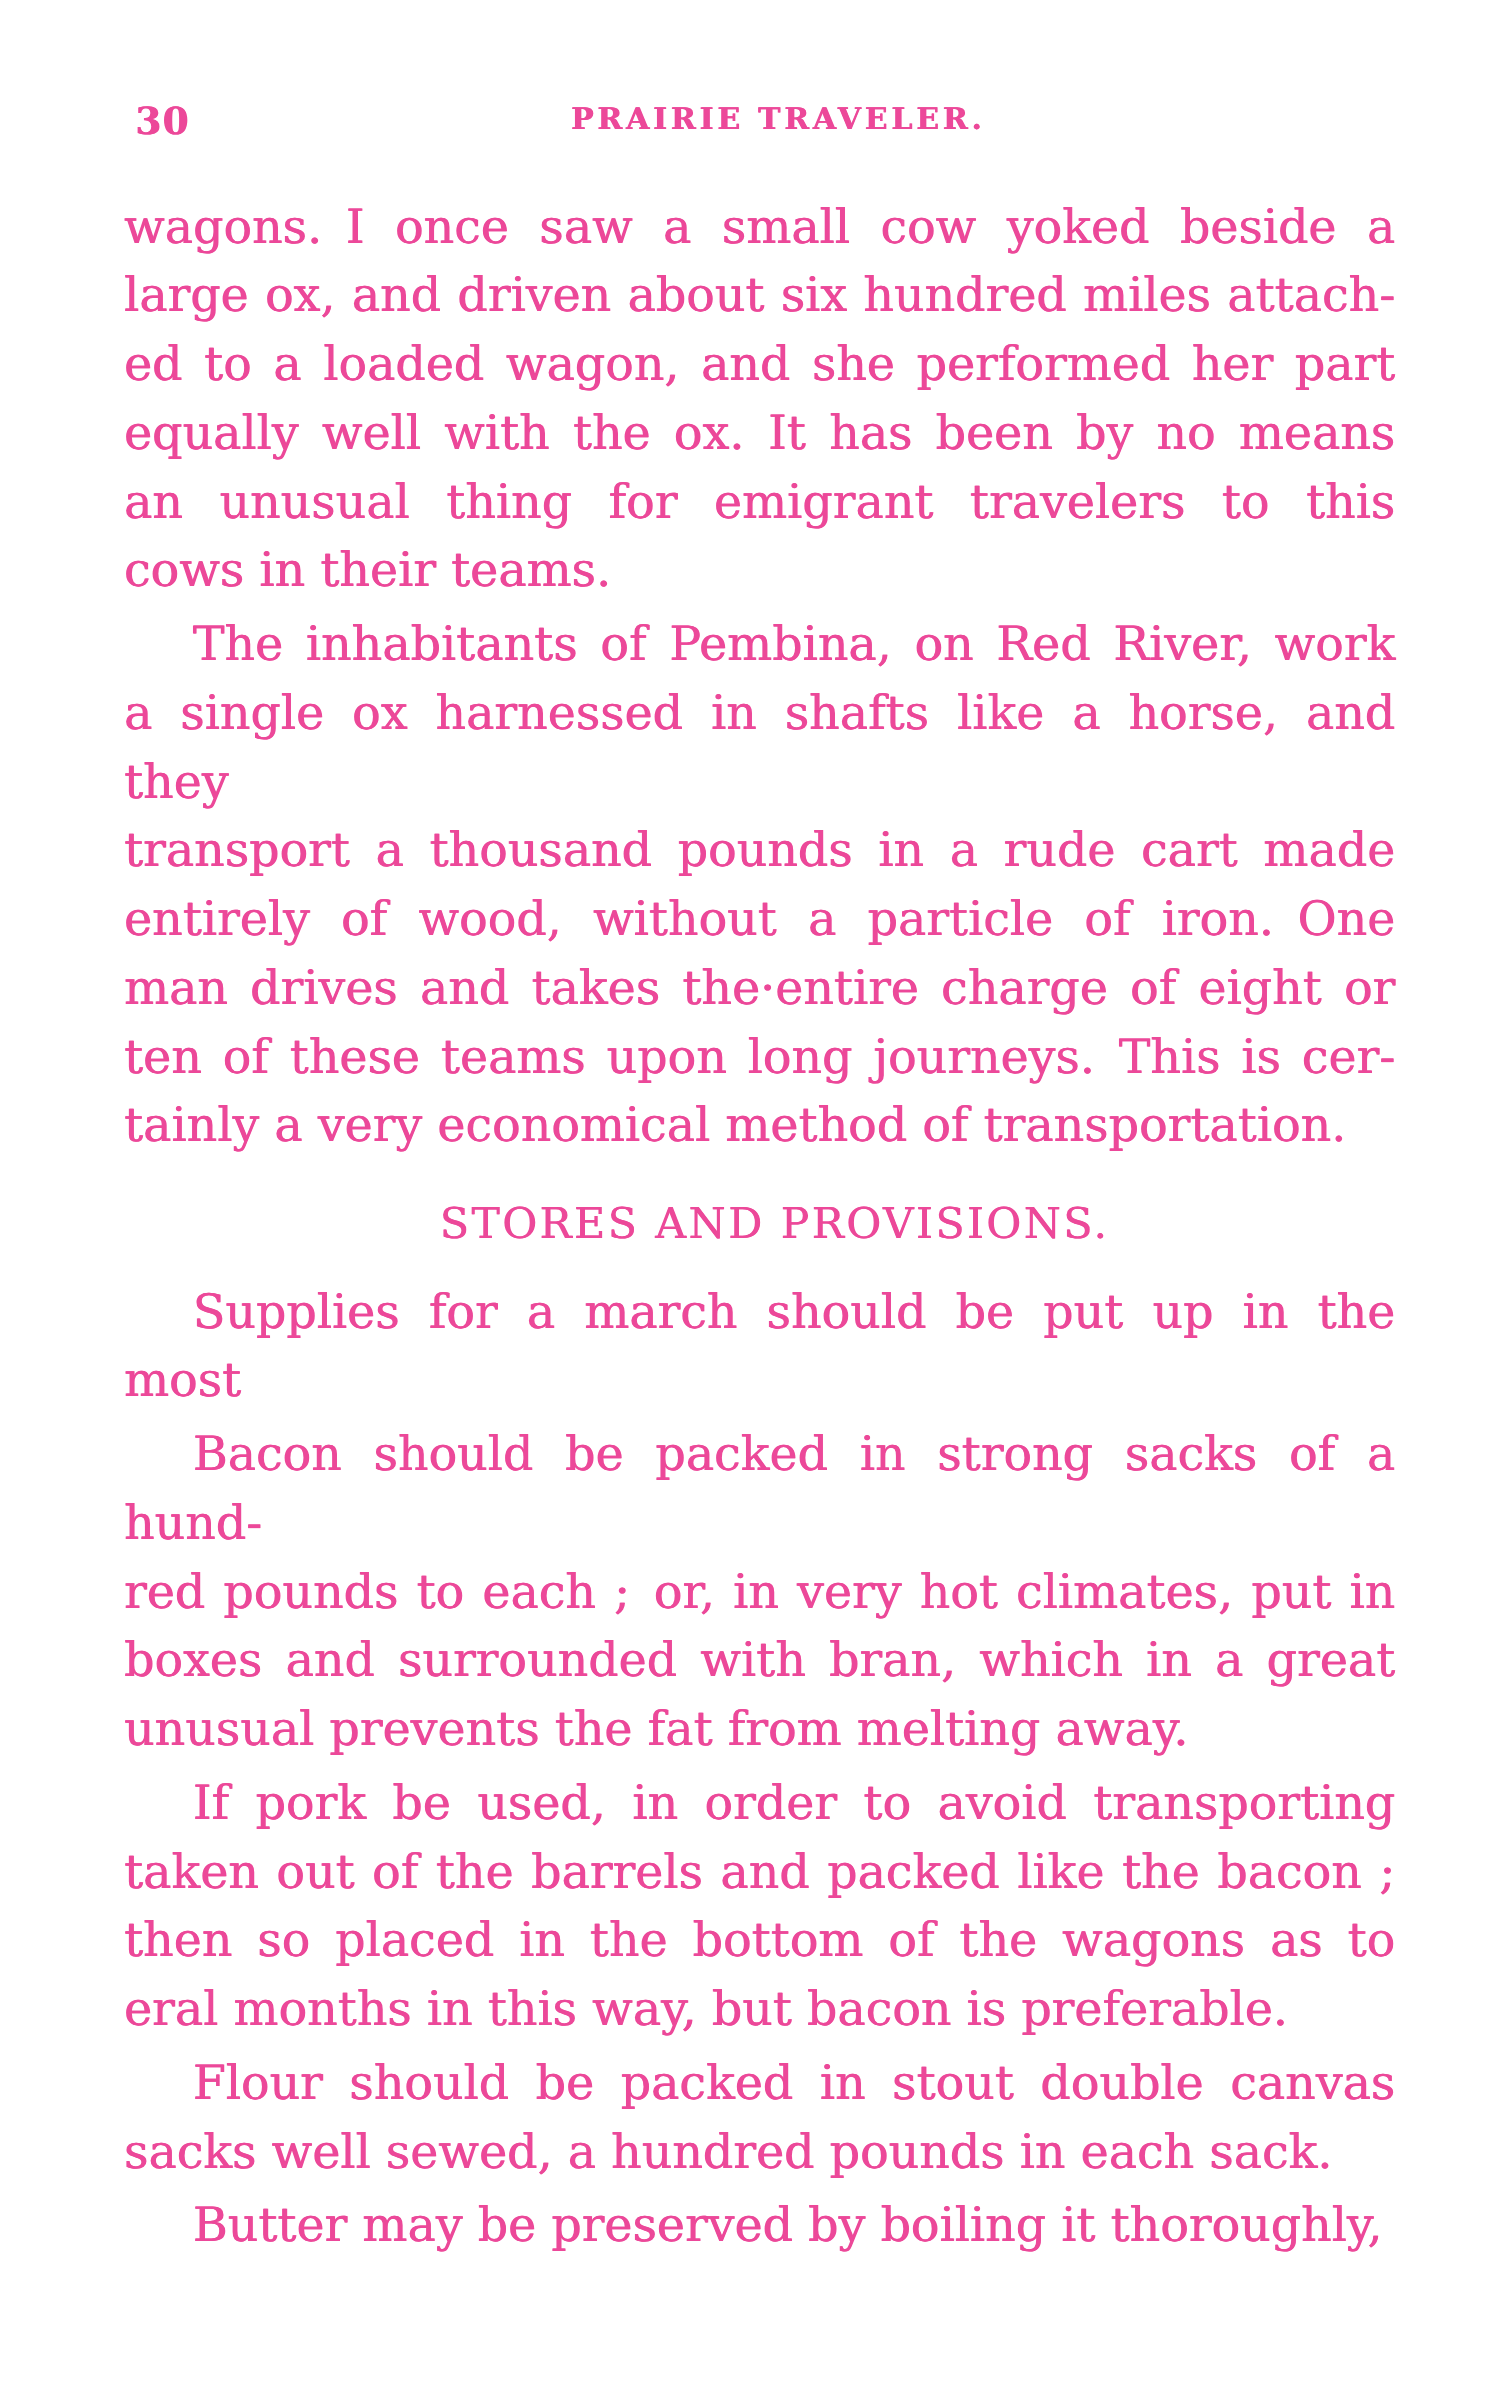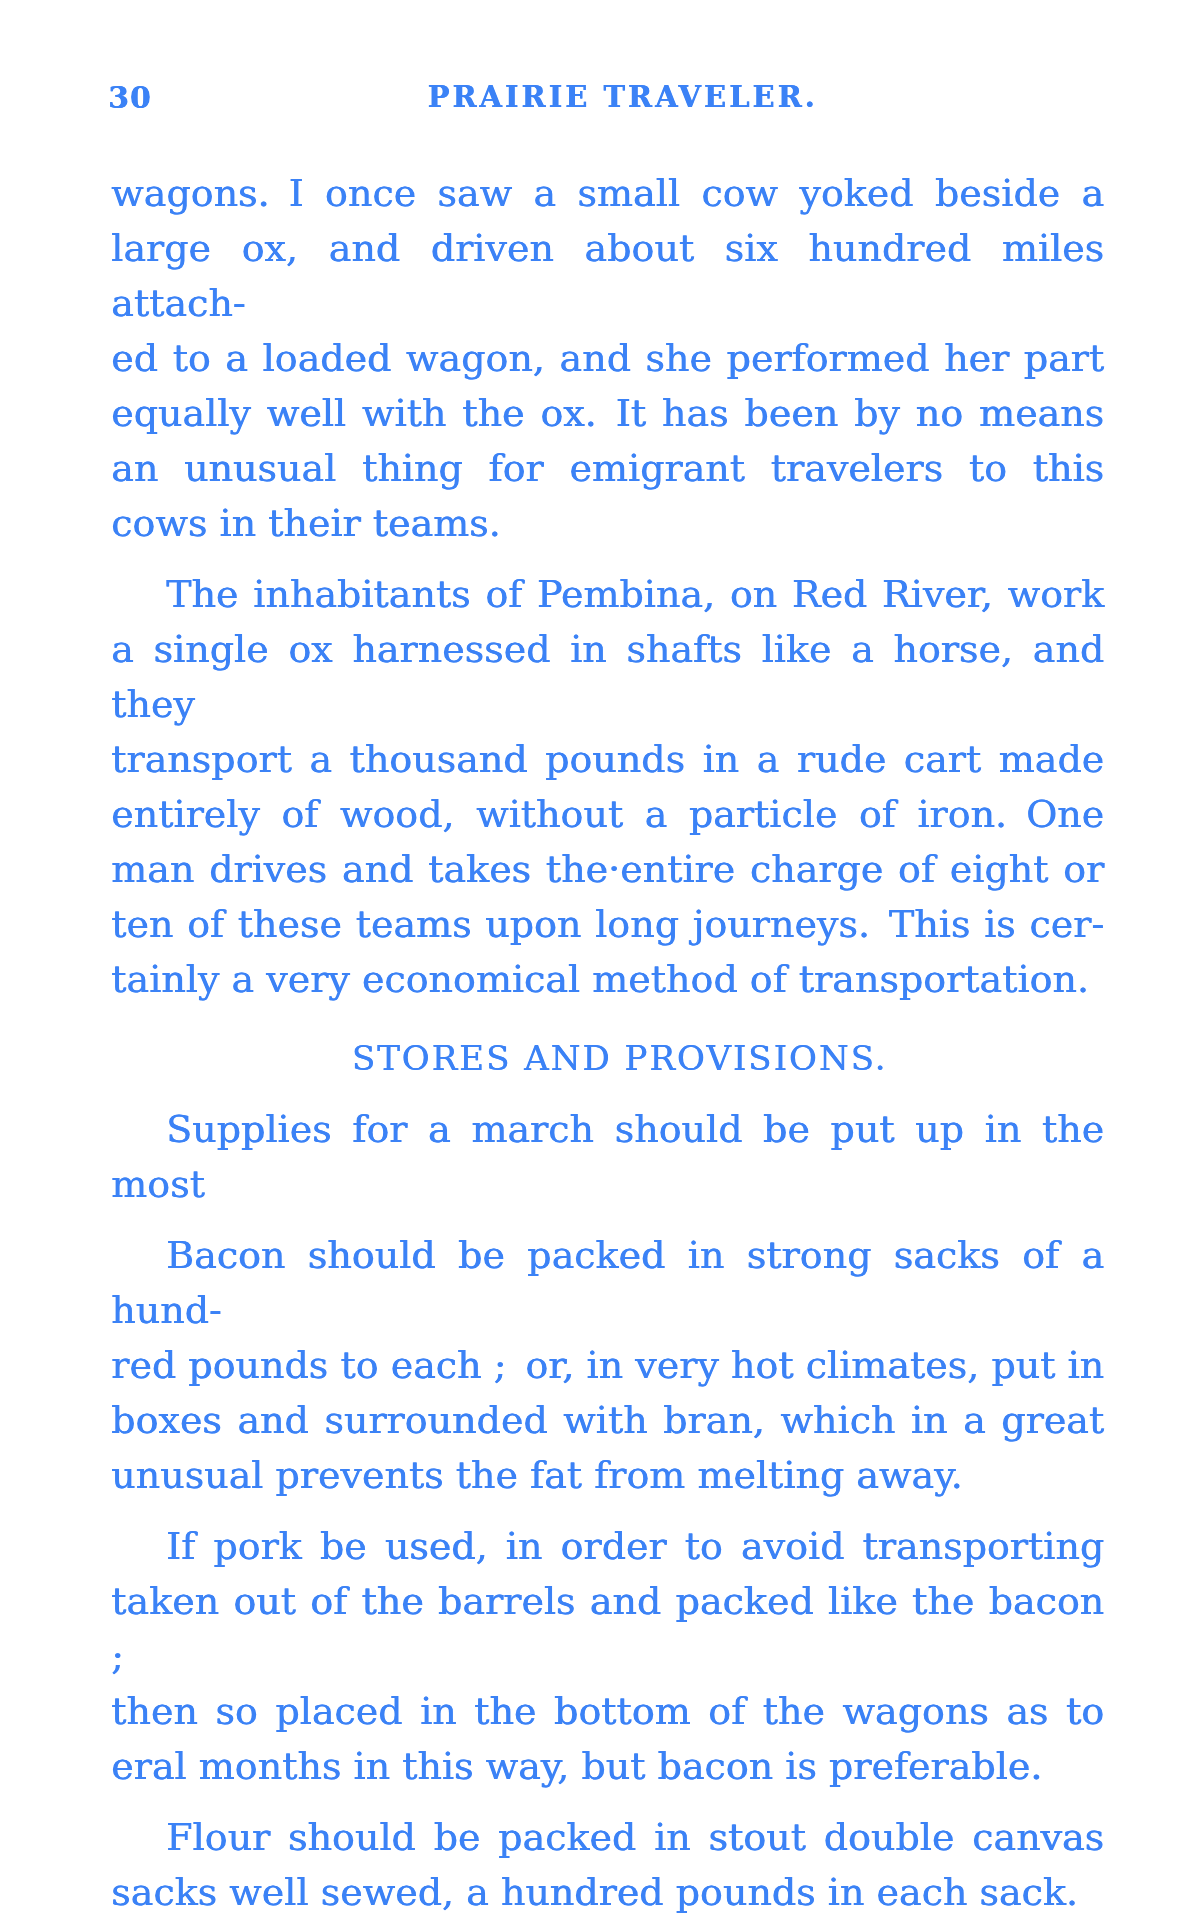--- a/index.html
+++ b/index.html
@@ -9,21 +9,21 @@
     height: 1926px;
     background: #ffffff;
     overflow: hidden;
   }
   .page {
     position: absolute;
     inset: 0;
     width: 1192px;
     height: 1926px;
     background: #ffffff;
-    color: #3b82f6;
+    color: #ec4899;
     font-family: "DejaVu Serif", serif;
   }
   .running-head {
     position: absolute;
     left: 95px;
     top: 78px;
     width: 1025px;
     height: 46px;
   }
   .pagenum {
@@ -34,35 +34,35 @@
     font-weight: 700;
     letter-spacing: 1px;
     text-shadow: 0.5px 0 currentColor;
   }
   .running-title {
     position: absolute;
     left: 30px;
     right: 0;
     top: 2px;
     text-align: center;
-    font-size: 29px;
+    font-size: 24px;
     font-weight: 700;
     letter-spacing: 3px;
     text-shadow: 0.5px 0 currentColor;
   }
   .text-block {
     position: absolute;
     left: 95px;
     top: 150px;
     width: 1025px;
     font-size: 38px;
     line-height: 55px;
     text-shadow: 0.55px 0 currentColor; 
   }
-  .paragraph { margin: 16px; }
+  .paragraph { margin: 4px; }
   .line {
     text-align: justify;
     text-align-last: justify;
   }
   .line.last {
     text-align-last: left;
   }
   .paragraph.indent .line:first-child {
     text-indent: 55px;
   }

